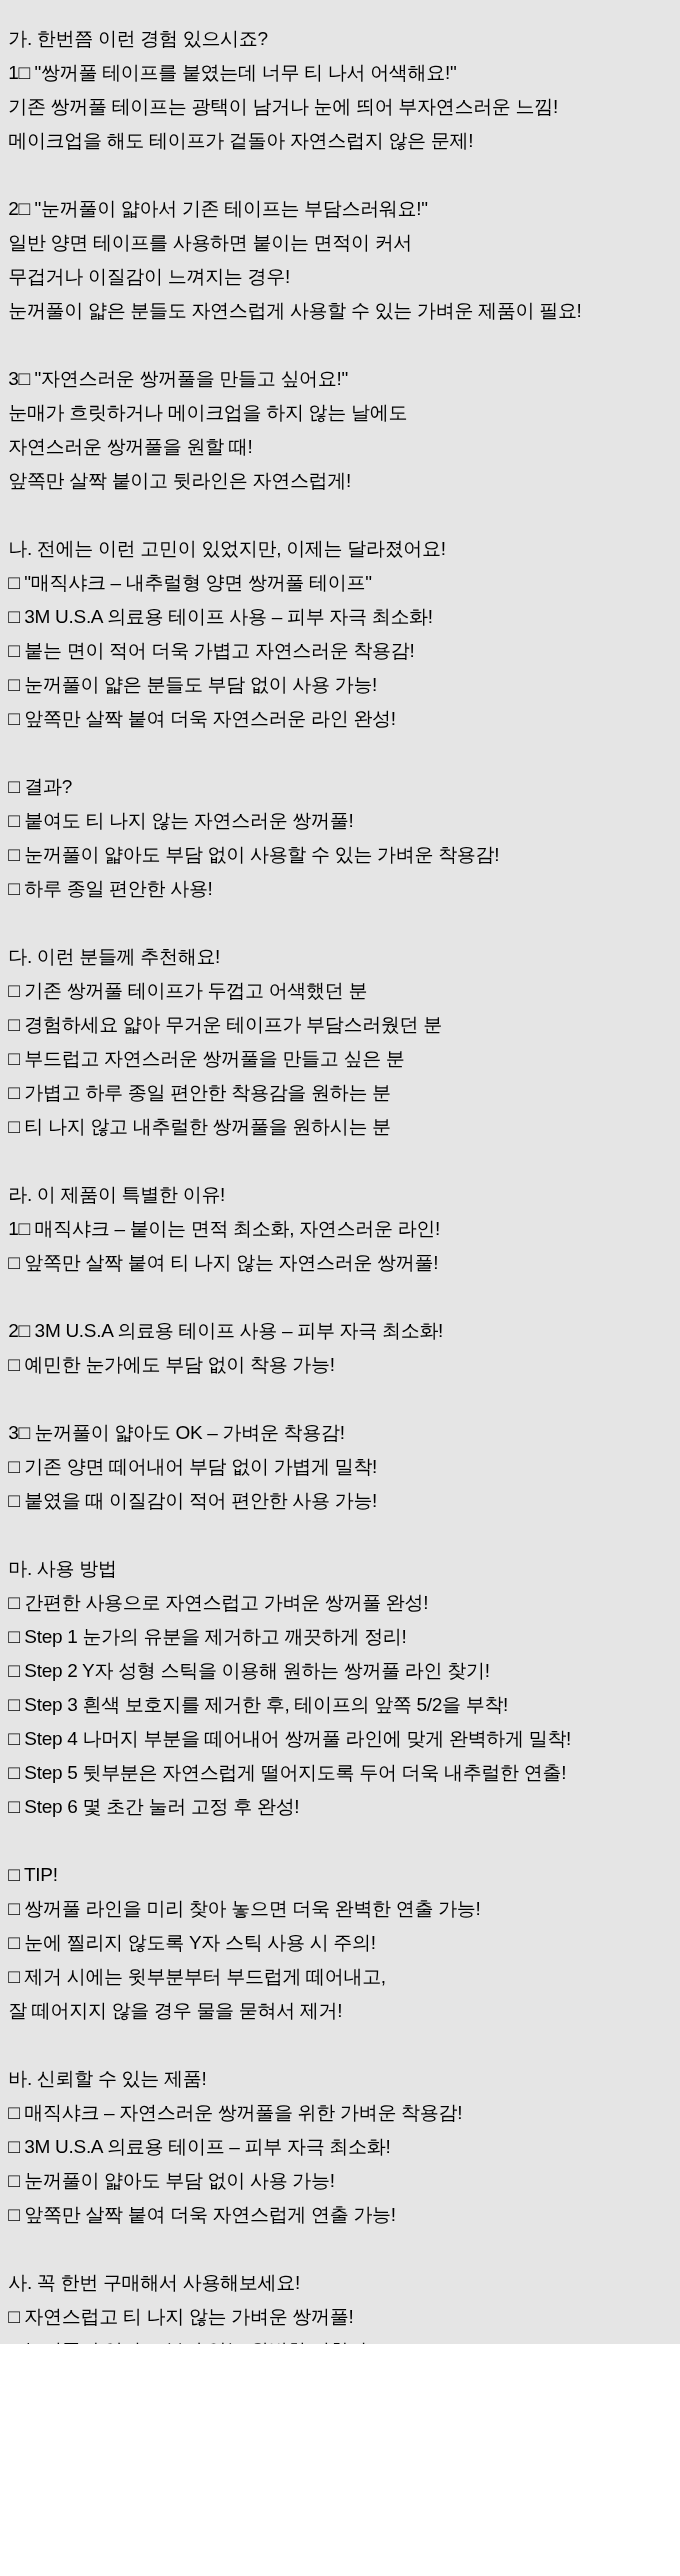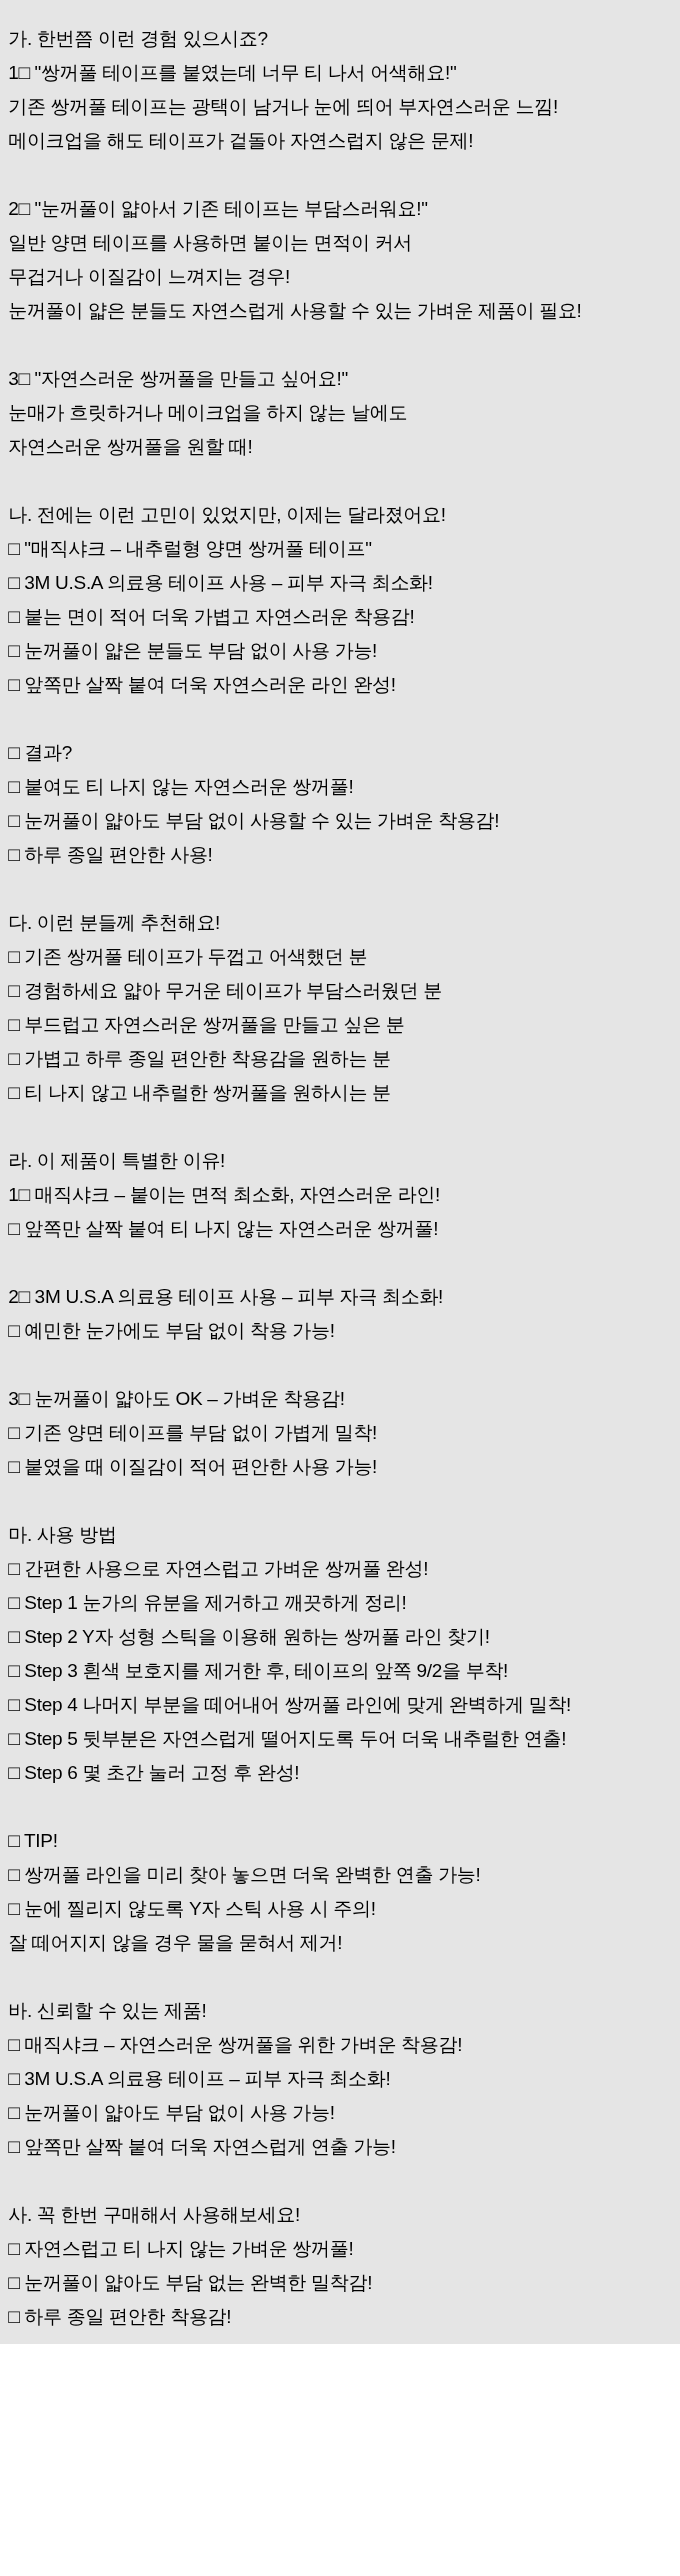--- a/index.html
+++ b/index.html
@@ -41,20 +41,21 @@
     <p class="line">2□ "눈꺼풀이 얇아서 기존 테이프는 부담스러워요!"</p>
     <p class="line">일반 양면 테이프를 사용하면 붙이는 면적이 커서</p>
     <p class="line">무겁거나 이질감이 느껴지는 경우!</p>
     <p class="line">눈꺼풀이 얇은 분들도 자연스럽게 사용할 수 있는 가벼운 제품이 필요!</p>
   </div>
 
   <div class="para">
     <p class="line">3□ "자연스러운 쌍꺼풀을 만들고 싶어요!"</p>
     <p class="line">눈매가 흐릿하거나 메이크업을 하지 않는 날에도</p>
     <p class="line">자연스러운 쌍꺼풀을 원할 때!</p>
+    <p class="line">앞쪽만 살짝 붙이고 뒷라인은 자연스럽게!</p>
   </div>
 
   <div class="para">
     <p class="line">나. 전에는 이런 고민이 있었지만, 이제는 달라졌어요!</p>
     <p class="line">□ "매직샤크 – 내추럴형 양면 쌍꺼풀 테이프"</p>
     <p class="line">□ 3M U.S.A 의료용 테이프 사용 – 피부 자극 최소화!</p>
     <p class="line">□ 붙는 면이 적어 더욱 가볍고 자연스러운 착용감!</p>
     <p class="line">□ 눈꺼풀이 얇은 분들도 부담 없이 사용 가능!</p>
     <p class="line">□ 앞쪽만 살짝 붙여 더욱 자연스러운 라인 완성!</p>
   </div>
@@ -81,39 +82,40 @@
     <p class="line">□ 앞쪽만 살짝 붙여 티 나지 않는 자연스러운 쌍꺼풀!</p>
   </div>
 
   <div class="para">
     <p class="line">2□ 3M U.S.A 의료용 테이프 사용 – 피부 자극 최소화!</p>
     <p class="line">□ 예민한 눈가에도 부담 없이 착용 가능!</p>
   </div>
 
   <div class="para">
     <p class="line">3□ 눈꺼풀이 얇아도 OK – 가벼운 착용감!</p>
-    <p class="line">□ 기존 양면 테이프를 부담 없이 가볍게 밀착!</p>
+    <p class="line">□ 기존 양면 떼어내어 부담 없이 가볍게 밀착!</p>
     <p class="line">□ 붙였을 때 이질감이 적어 편안한 사용 가능!</p>
   </div>
 
   <div class="para">
     <p class="line">마. 사용 방법</p>
     <p class="line">□ 간편한 사용으로 자연스럽고 가벼운 쌍꺼풀 완성!</p>
     <p class="line">□ Step 1 눈가의 유분을 제거하고 깨끗하게 정리!</p>
     <p class="line">□ Step 2 Y자 성형 스틱을 이용해 원하는 쌍꺼풀 라인 찾기!</p>
-    <p class="line">□ Step 3 흰색 보호지를 제거한 후, 테이프의 앞쪽 9/2을 부착!</p>
+    <p class="line">□ Step 3 흰색 보호지를 제거한 후, 테이프의 앞쪽 5/2을 부착!</p>
     <p class="line">□ Step 4 나머지 부분을 떼어내어 쌍꺼풀 라인에 맞게 완벽하게 밀착!</p>
     <p class="line">□ Step 5 뒷부분은 자연스럽게 떨어지도록 두어 더욱 내추럴한 연출!</p>
     <p class="line">□ Step 6 몇 초간 눌러 고정 후 완성!</p>
   </div>
 
   <div class="para">
     <p class="line">□ TIP!</p>
     <p class="line">□ 쌍꺼풀 라인을 미리 찾아 놓으면 더욱 완벽한 연출 가능!</p>
     <p class="line">□ 눈에 찔리지 않도록 Y자 스틱 사용 시 주의!</p>
+    <p class="line">□ 제거 시에는 윗부분부터 부드럽게 떼어내고,</p>
     <p class="line">잘 떼어지지 않을 경우 물을 묻혀서 제거!</p>
   </div>
 
   <div class="para">
     <p class="line">바. 신뢰할 수 있는 제품!</p>
     <p class="line">□ 매직샤크 – 자연스러운 쌍꺼풀을 위한 가벼운 착용감!</p>
     <p class="line">□ 3M U.S.A 의료용 테이프 – 피부 자극 최소화!</p>
     <p class="line">□ 눈꺼풀이 얇아도 부담 없이 사용 가능!</p>
     <p class="line">□ 앞쪽만 살짝 붙여 더욱 자연스럽게 연출 가능!</p>
   </div>

